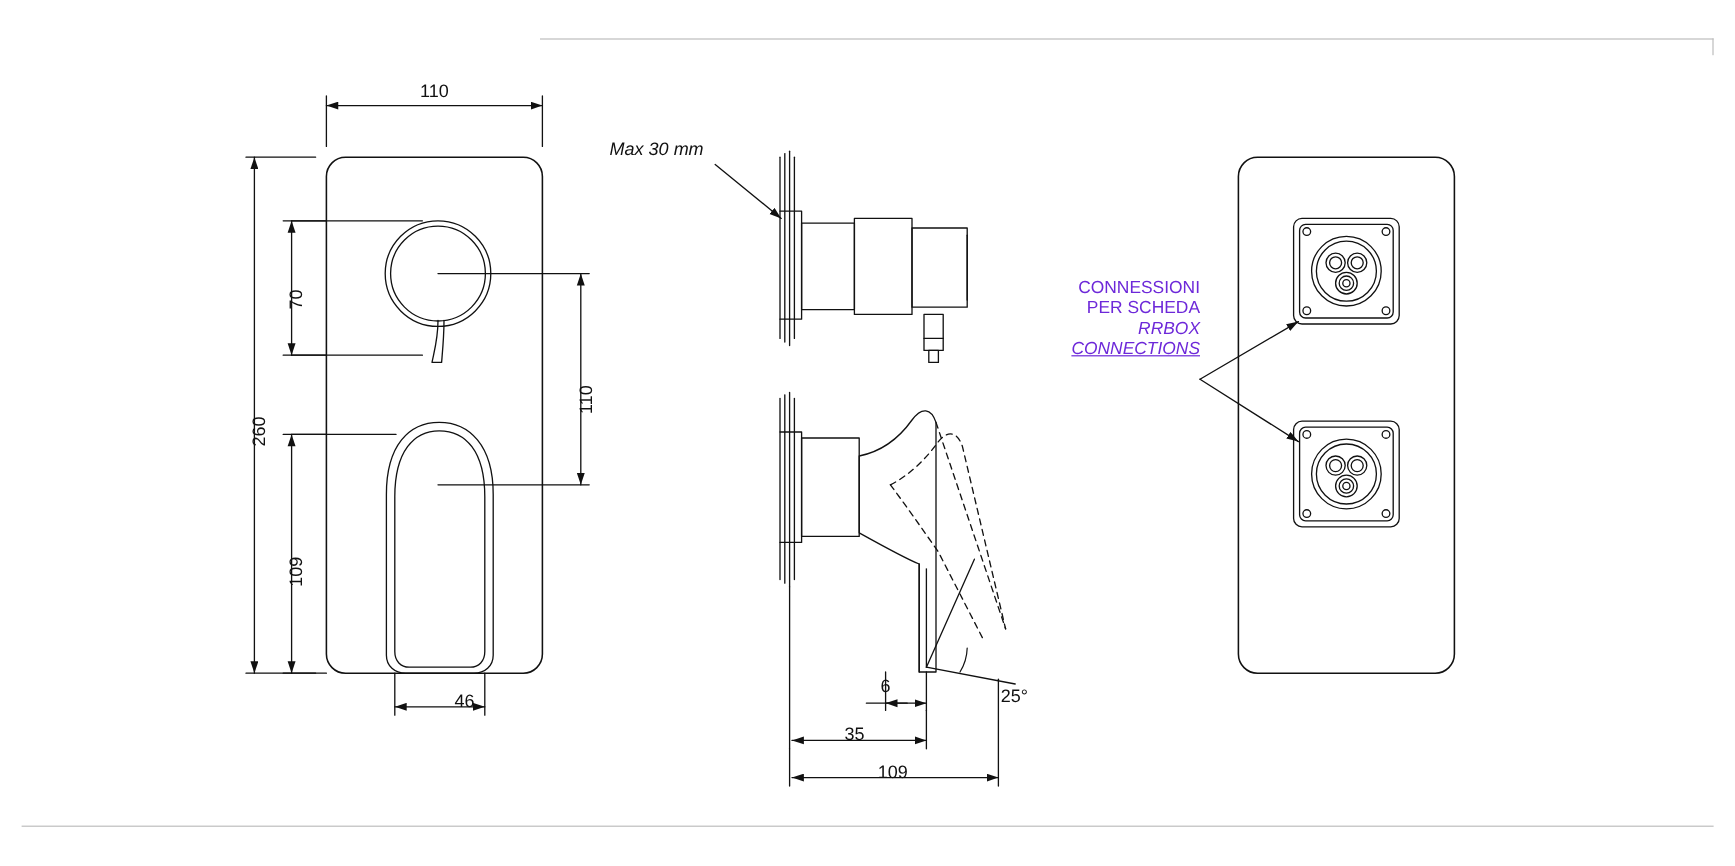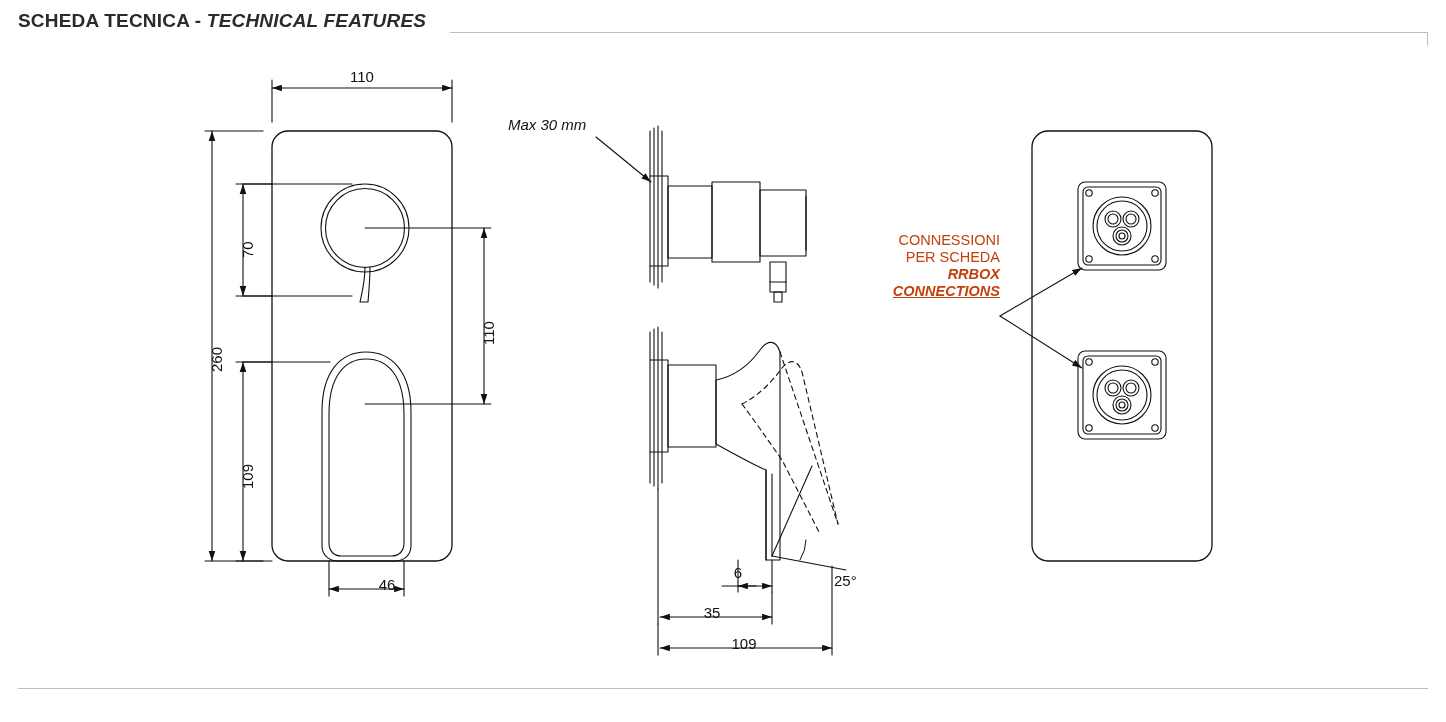--- a/index.html
+++ b/index.html
@@ -86,42 +86,36 @@
     transform-origin: left top;
   }
   .lbl.center {
     text-align: center;
   }
   .note {
     position: absolute;
     font-size: 14.5px;
     line-height: 17px;
     text-align: right;
-    color: #c2410c;
+    color: #6d28d9;
     white-space: nowrap;
   }
   .note .it {
     font-style: italic;
-    font-weight: bold;
   }
   .note .ul {
     text-decoration: underline;
   }
 </style>
 </head>
 <body>
 
 <div id="page">
 
   <div class="header">
-    <div class="header-title">
-      <span>SCHEDA TECNICA</span>
-      <span>-</span>
-      <span class="it">TECHNICAL FEATURES</span>
-    </div>
     <div class="header-rule"></div>
     <div class="header-rule-end"></div>
   </div>
 
   <div class="footer-rule"></div>
 
   <svg class="svg-layer" viewBox="0 0 1446 722">
     <defs>
       <marker id="arrHead" markerWidth="10" markerHeight="10" refX="9" refY="3" orient="auto" markerUnits="strokeWidth">
         <path d="M0,0 L9,3 L0,6 z" fill="#111"></path>

